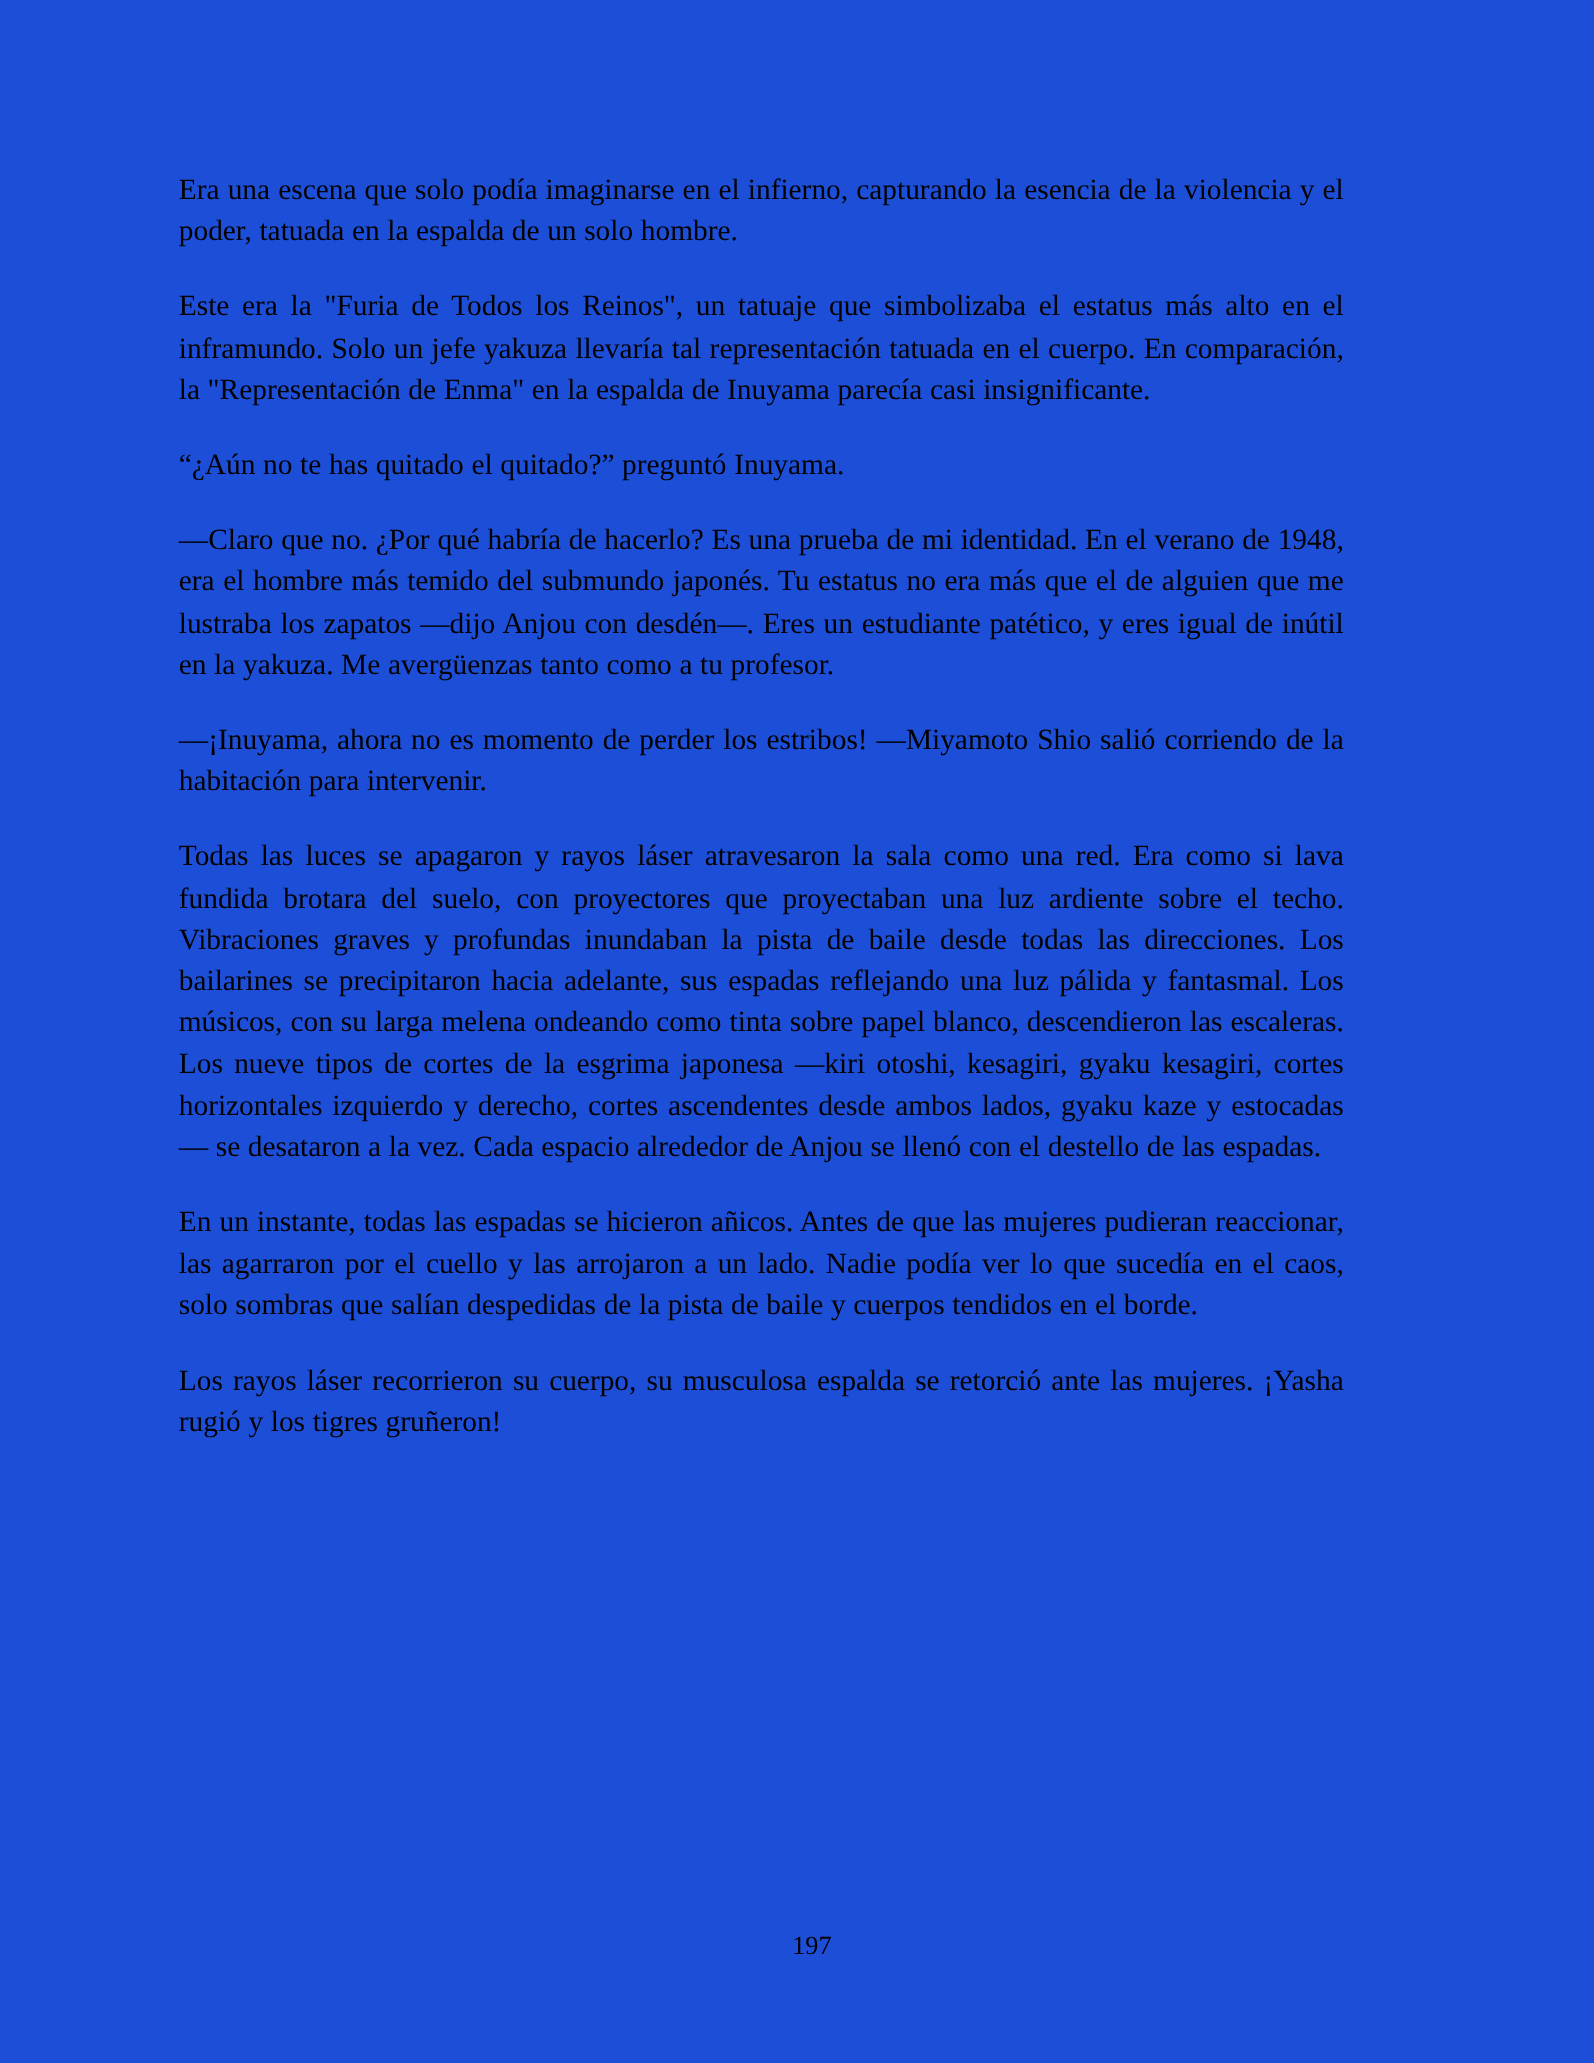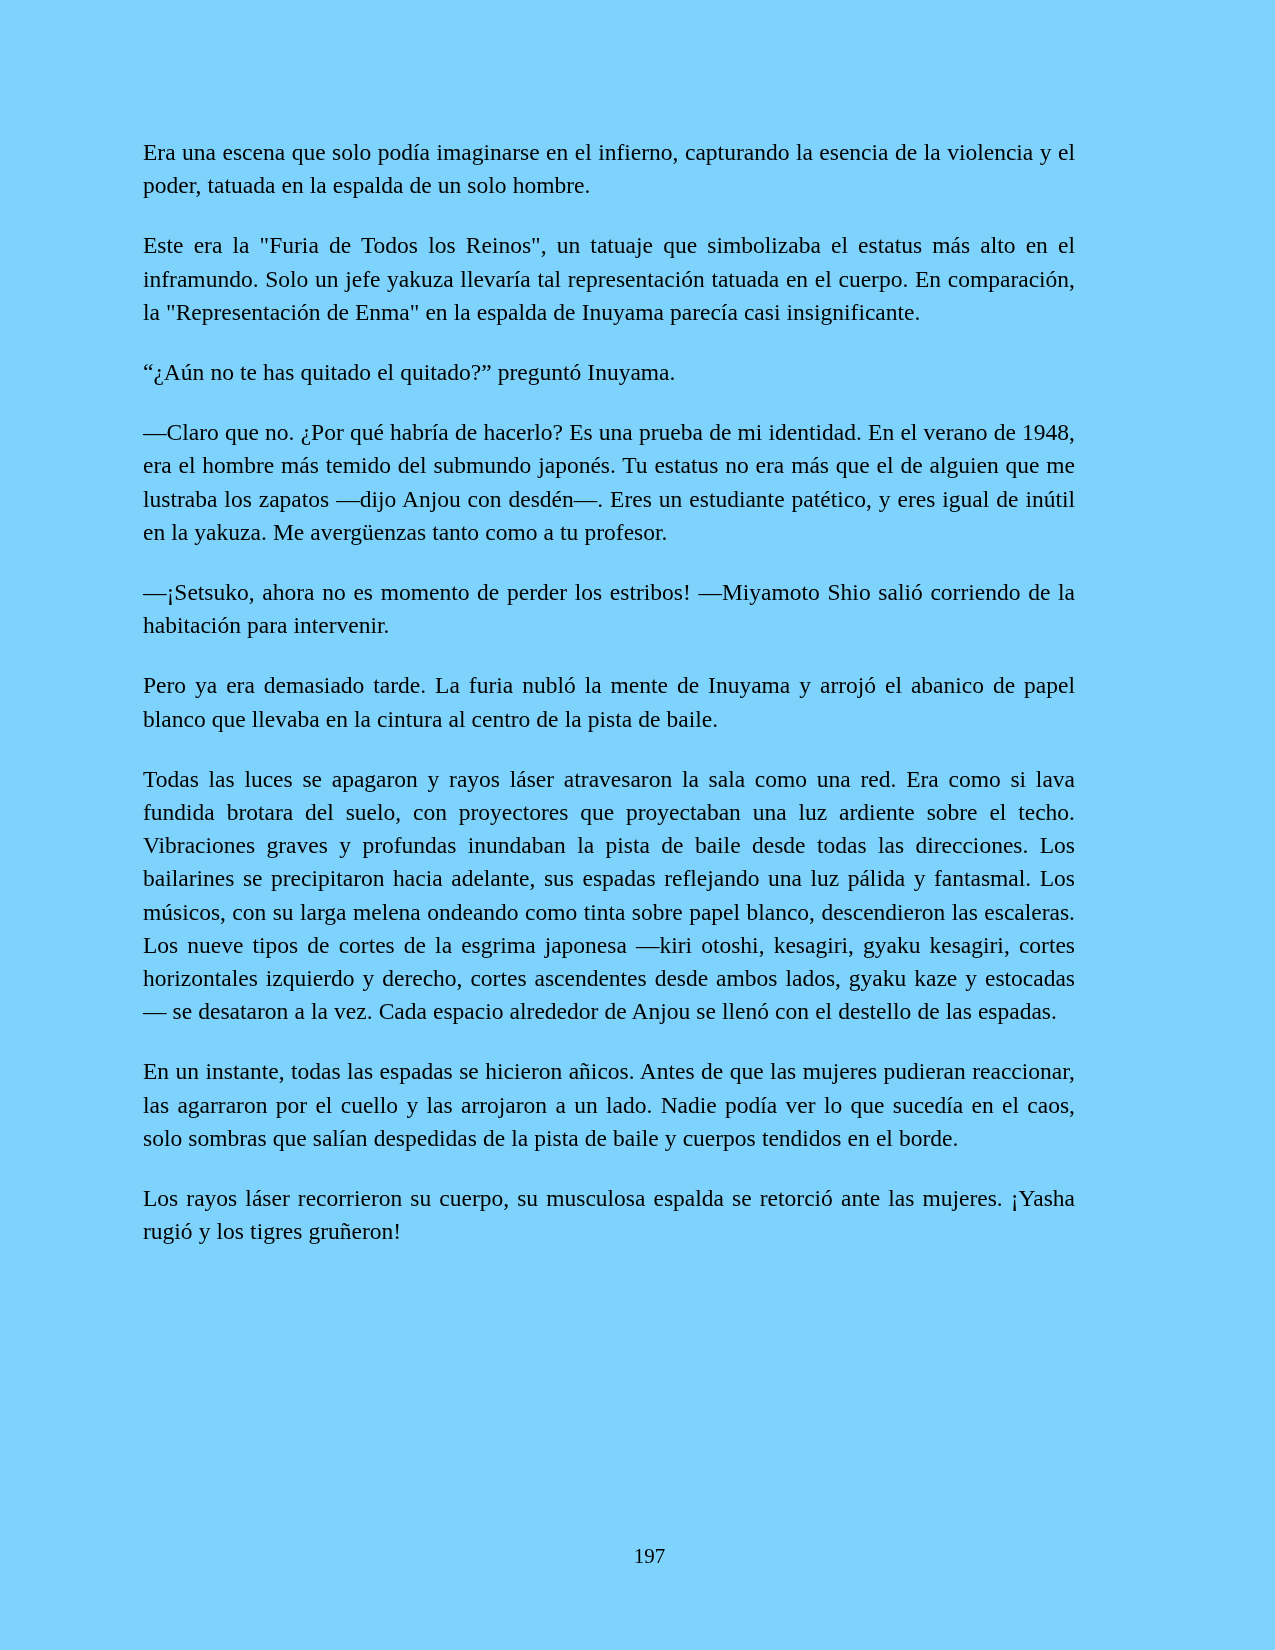--- a/index.html
+++ b/index.html
@@ -5,21 +5,21 @@
   html, body {
     margin: 0;
     padding: 0;
     background: #ffffff;
   }
   .page {
     position: relative;
     width: 1275px;
     height: 1650px;
     margin: 0 auto;
-    background: #7dd3fc;
+    background: #1d4ed8;
     box-sizing: border-box;
     overflow: hidden;
     text-decoration: underline;
   }
   .content {
     position: absolute;
     left: 143px;
     top: 136px;
     width: 932px;
   }
@@ -58,23 +58,22 @@
   <div class="content">
 
     <p class="para">Era una escena que solo podía imaginarse en el infierno, capturando la esencia de la violencia y el poder, tatuada en la espalda de un solo hombre.</p>
 
     <p class="para">Este era la "Furia de Todos los Reinos", un tatuaje que simbolizaba el estatus más alto en el inframundo. Solo un jefe yakuza llevaría tal representación tatuada en el cuerpo. En comparación, la "Representación de Enma" en la espalda de Inuyama parecía casi insignificante.</p>
 
     <p class="para">“¿Aún no te has quitado el quitado?” preguntó Inuyama.</p>
 
     <p class="para">—Claro que no. ¿Por qué habría de hacerlo? Es una prueba de mi identidad. En el verano de 1948, era el hombre más temido del submundo japonés. Tu estatus no era más que el de alguien que me lustraba los zapatos —dijo Anjou con desdén—. Eres un estudiante patético, y eres igual de inútil en la yakuza. Me avergüenzas tanto como a tu profesor.</p>
 
-    <p class="para">—¡Setsuko, ahora no es momento de perder los estribos! —Miyamoto Shio salió corriendo de la habitación para intervenir.</p>
+    <p class="para">—¡Inuyama, ahora no es momento de perder los estribos! —Miyamoto Shio salió corriendo de la habitación para intervenir.</p>
 
-    <p class="para">Pero ya era demasiado tarde. La furia nubló la mente de Inuyama y arrojó el abanico de papel blanco que llevaba en la cintura al centro de la pista de baile.</p>
 
     <p class="para">Todas las luces se apagaron y rayos láser atravesaron la sala como una red. Era como si lava fundida brotara del suelo, con proyectores que proyectaban una luz ardiente sobre el techo. Vibraciones graves y profundas inundaban la pista de baile desde todas las direcciones. Los bailarines se precipitaron hacia adelante, sus espadas reflejando una luz pálida y fantasmal. Los músicos, con su larga melena ondeando como tinta sobre papel blanco, descendieron las escaleras. Los nueve tipos de cortes de la esgrima japonesa —kiri otoshi, kesagiri, gyaku kesagiri, cortes horizontales izquierdo y derecho, cortes ascendentes desde ambos lados, gyaku kaze y estocadas— se desataron a la vez. Cada espacio alrededor de Anjou se llenó con el destello de las espadas.</p>
 
     <p class="para">En un instante, todas las espadas se hicieron añicos. Antes de que las mujeres pudieran reaccionar, las agarraron por el cuello y las arrojaron a un lado. Nadie podía ver lo que sucedía en el caos, solo sombras que salían despedidas de la pista de baile y cuerpos tendidos en el borde.</p>
 
     <p class="para">Los rayos láser recorrieron su cuerpo, su musculosa espalda se retorció ante las mujeres. ¡Yasha rugió y los tigres gruñeron!</p>
 
 
   </div>
 

